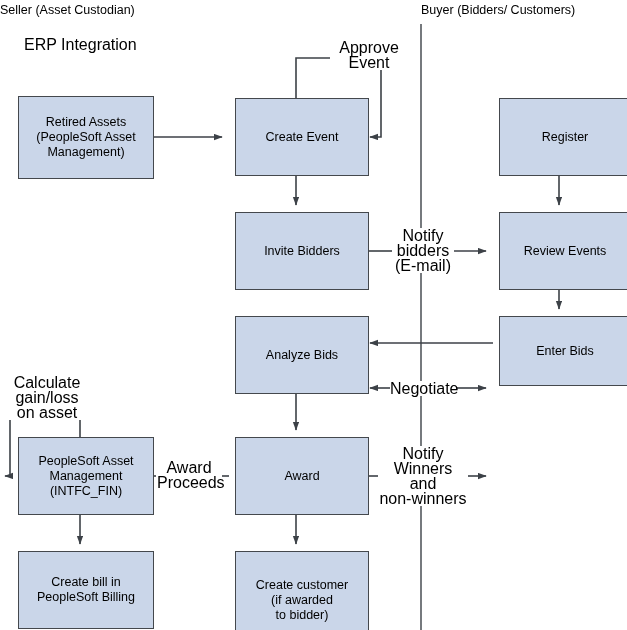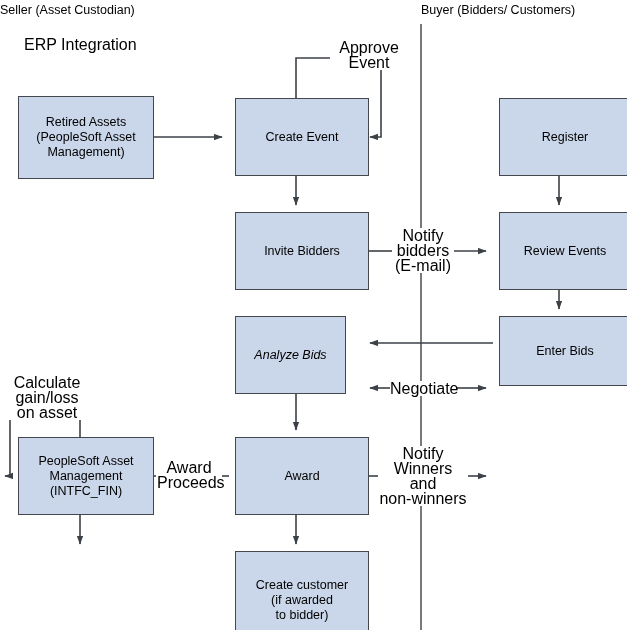--- a/index.html
+++ b/index.html
@@ -117,26 +117,28 @@
 
   <div class="caption left-align" style="left:24px; top:37px; width:140px;">ERP Integration</div>
 
   <div class="node" style="left:12px; top:96px; width:136px; height:83px;">Retired Assets
 (PeopleSoft Asset
 Management)</div>
   <div class="node" style="left:229px; top:98px; width:134px; height:78px;">Create Event</div>
   <div class="node" style="left:493px; top:98px; width:132px; height:78px;">Register</div>
   <div class="node" style="left:229px; top:212px; width:134px; height:78px;">Invite Bidders</div>
   <div class="node" style="left:493px; top:212px; width:132px; height:78px;">Review Events</div>
-  <div class="node" style="left:229px; top:316px; width:111px; height:78px;font-style:italic;">Analyze Bids</div>
+  <div class="node" style="left:229px; top:316px; width:134px; height:78px;">Analyze Bids</div>
   <div class="node" style="left:493px; top:316px; width:132px; height:70px;">Enter Bids</div>
   <div class="node" style="left:12px; top:437px; width:136px; height:78px;">PeopleSoft Asset
 Management
 (INTFC_FIN)</div>
   <div class="node" style="left:229px; top:437px; width:134px; height:78px;">Award</div>
+  <div class="node" style="left:12px; top:551px; width:136px; height:78px;">Create bill in
+PeopleSoft Billing</div>
   <div class="node" style="left:229px; top:551px; width:134px; height:98px;">Create customer
 (if awarded
 to bidder)</div>
 
   <div class="caption" style="left:330px; top:40px; width:78px;">Approve
 Event</div>
   <div class="caption" style="left:392px; top:228px; width:62px;">Notify
 bidders
 (E-mail)</div>
   <div class="caption" style="left:390px; top:381px; width:66px;">Negotiate</div>

